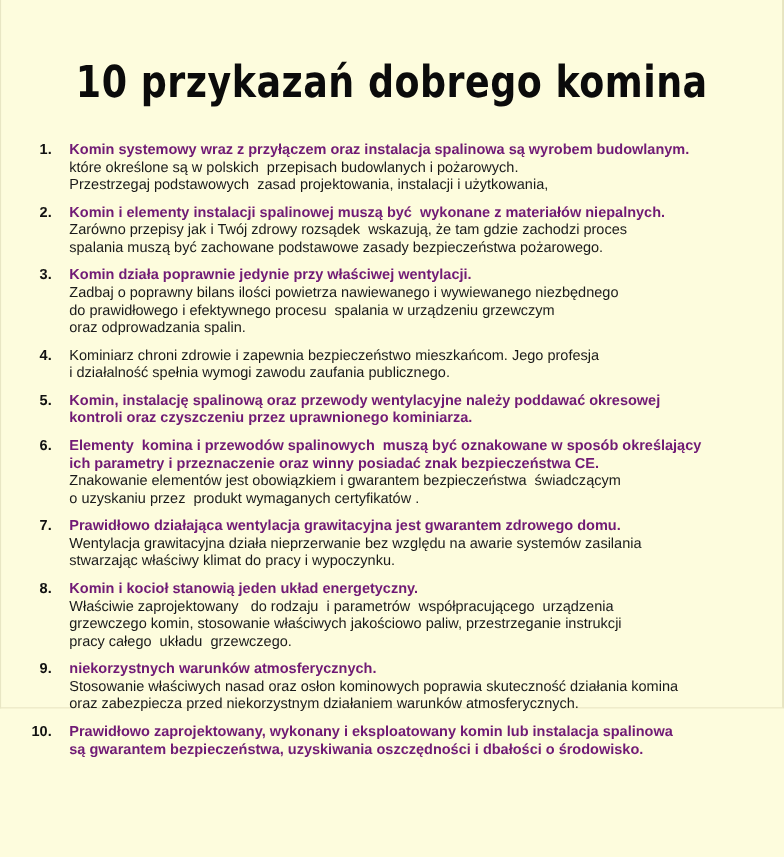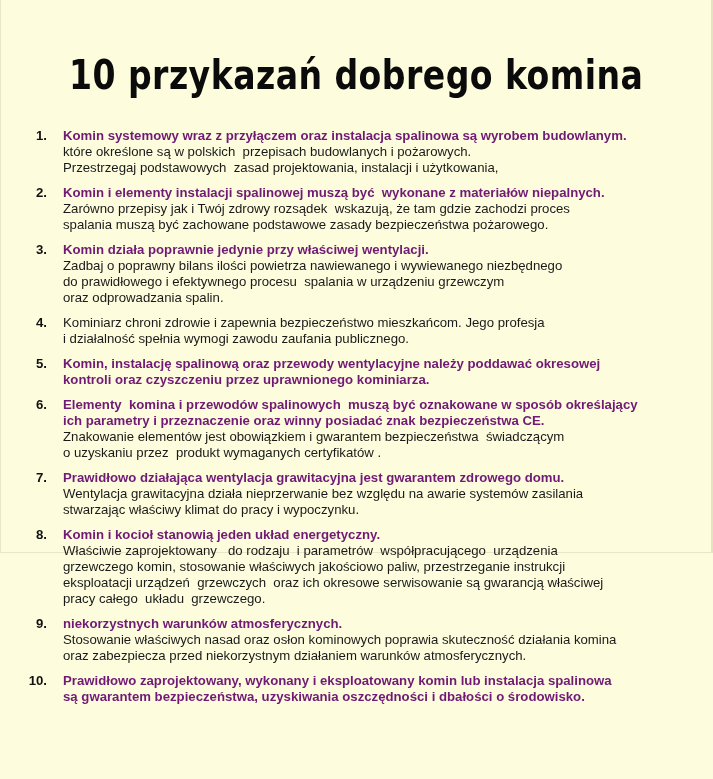--- a/index.html
+++ b/index.html
@@ -13,21 +13,21 @@
     background: #fdfcdd;
     font-family: "Liberation Sans", sans-serif;
     color: #111111;
     overflow: hidden;
   }
 
   #poster {
     position: relative;
     box-sizing: border-box;
     width: 713px;
-    height: 553px;
+    height: 644px;
     background: #fdfcdd;
     border-left: 1px solid #e8e6c4;
     border-right: 2px solid #e6e4c0;
     border-bottom: 1px solid #e8e6c4;
     padding: 0;
   }
 
   
   #title-block {
     text-align: center;
@@ -166,21 +166,20 @@
         </p>
       </li>
       <li class="cmd">
         <span class="cmd-num">8.</span>
         <p class="cmd-head">
           <span class="ln">Komin i kocioł stanowią jeden układ energetyczny.</span>
         </p>
         <p class="cmd-body">
           <span class="ln">Właściwie zaprojektowany   do rodzaju  i parametrów  współpracującego  urządzenia</span>
           <span class="ln">grzewczego komin, stosowanie właściwych jakościowo paliw, przestrzeganie instrukcji</span>
-          <span class="ln">eksploatacji urządzeń  grzewczych  oraz ich okresowe serwisowanie są gwarancją właściwej</span>
           <span class="ln">pracy całego  układu  grzewczego.</span>
         </p>
       </li>
       <li class="cmd">
         <span class="cmd-num">9.</span>
         <p class="cmd-head">
           <span class="ln">niekorzystnych warunków atmosferycznych.</span>
         </p>
         <p class="cmd-body">
           <span class="ln">Stosowanie właściwych nasad oraz osłon kominowych poprawia skuteczność działania komina</span>

